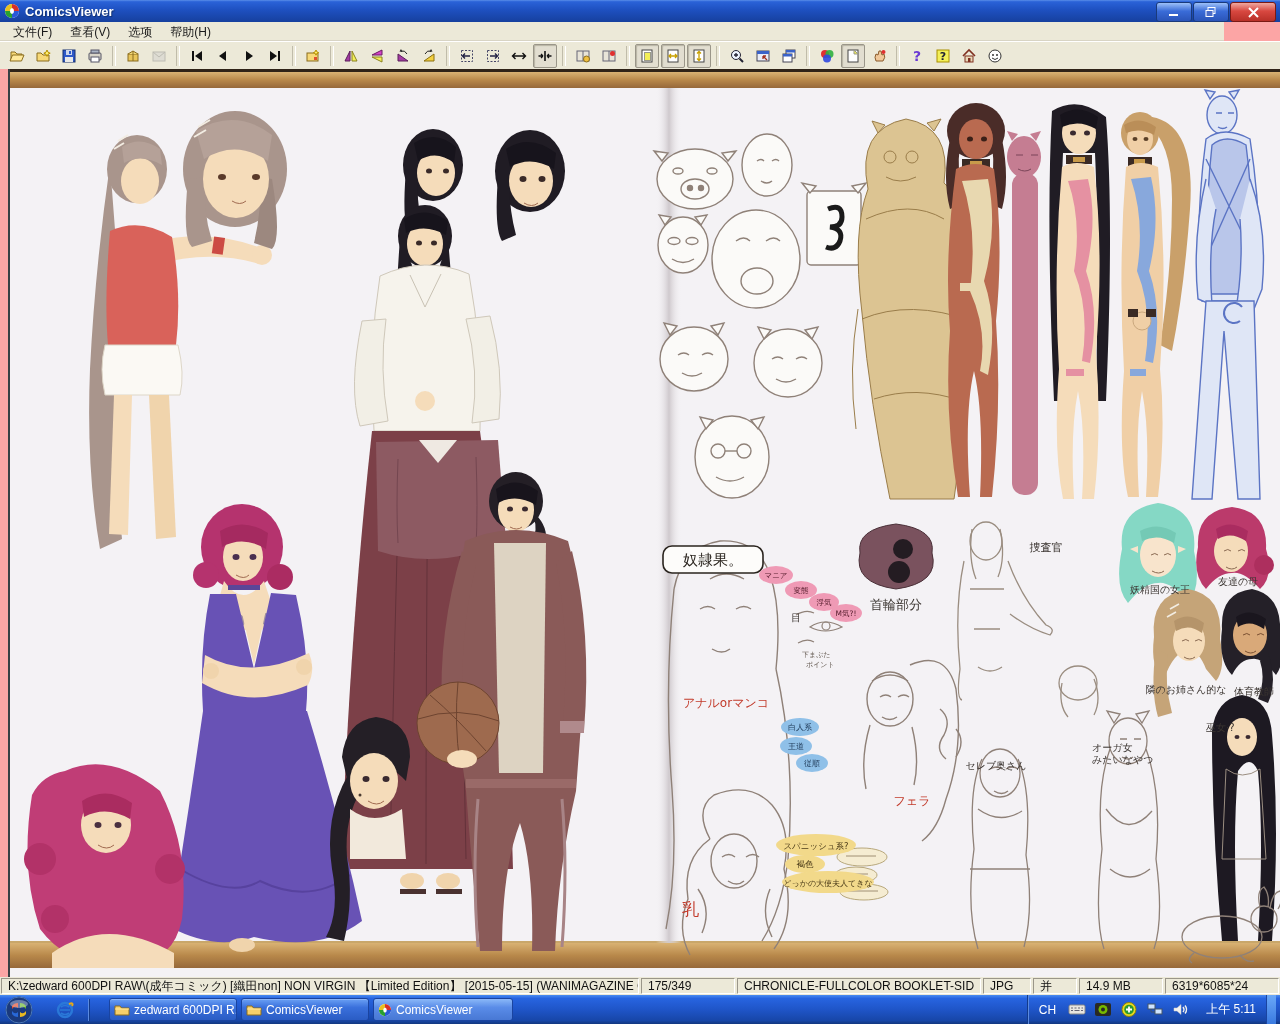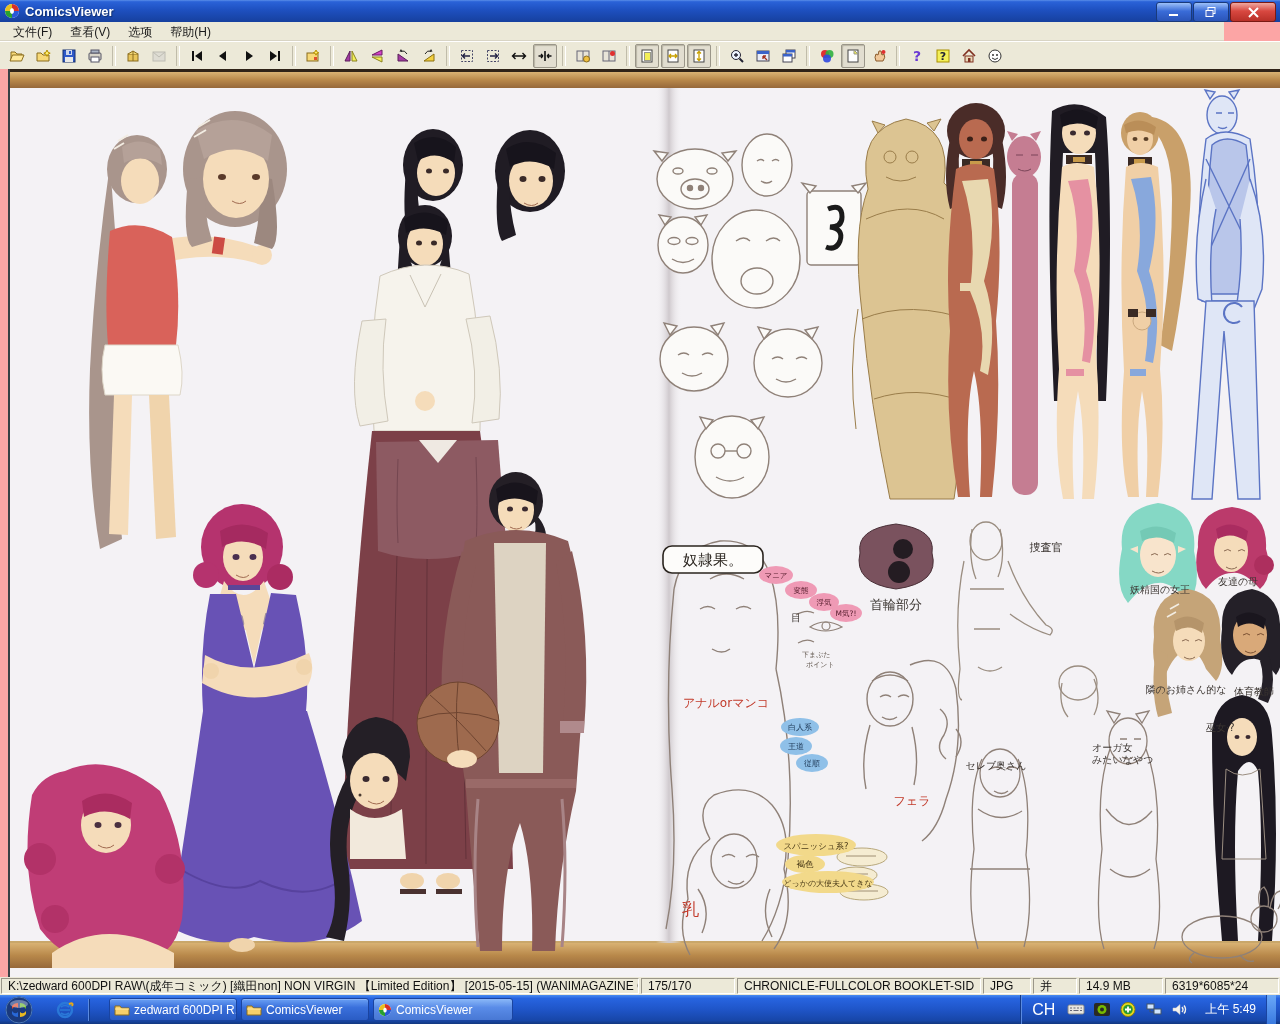--- a/index.html
+++ b/index.html
@@ -48,21 +48,21 @@
   #quicklaunch{display:flex;align-items:center;padding:0 10px 0 14px;height:29px;}
   .ql-divider{width:1px;height:22px;background:#5a8ae0;margin-right:8px;box-shadow:1px 0 0 #123a8a;}
   .taskbtn{width:128px;height:23px;margin:0 2px;border-radius:3px;display:flex;align-items:center;
     padding:0 4px;box-sizing:border-box;color:#fff;font-size:12px;white-space:nowrap;overflow:hidden;
     background:linear-gradient(#6aa0f4,#3a70dc 40%,#2a5cc4);border:1px solid #1a44a0;
     box-shadow:inset 0 1px 0 #8ab4f8;}
   .taskbtn.active{background:linear-gradient(#8ab8f8,#5a8ce8 40%,#4878d4);}
   .taskbtn .ticon{margin-right:4px;flex:0 0 auto;display:flex;}
   #tray{margin-left:auto;height:29px;display:flex;align-items:center;padding:0 4px 0 10px;
     border-left:1px solid #5a8ae0;box-shadow:-1px 0 0 #123a8a;}
-  .tray-lang{color:#fff;font-size:16px;margin-right:8px;}
+  .tray-lang{color:#fff;font-size:12px;margin-right:8px;}
   .tray-ico{margin:0 4px;display:flex;}
   #clock{color:#fff;font-size:12px;margin:0 10px 0 12px;}
   #edge-strip{width:9px;height:29px;background:linear-gradient(#6aa8f8,#3a7ae0);
     border-left:1px solid #1a44a0;}
 </style>
 </head>
 <body>
 
 <div id="screen">
 
@@ -734,21 +734,21 @@
       <text x="1150" y="524" font-size="10" fill="#3a3430" text-anchor="middle">妖精国の女王</text>
       <text x="1228" y="516" font-size="10" fill="#3a3430" text-anchor="middle">友達の母</text>
       <text x="1176" y="624" font-size="10" fill="#3a3430" text-anchor="middle">隣のお姉さん的な</text>
       <text x="1244" y="626" font-size="10" fill="#3a3430" text-anchor="middle">体育教師</text>
     </g>
   </svg>
   </div>
 
   <div id="statusbar">
     <div class="scell grow">K:\zedward 600DPI RAW\(成年コミック) [織田non] NON VIRGIN 【Limited Edition】 [2015-05-15] (WANIMAGAZINE COMICS SPECIAL).rar</div>
-    <div class="scell" style="width:80px">175/170</div>
+    <div class="scell" style="width:80px">175/349</div>
     <div class="scell" style="width:230px">CHRONICLE-FULLCOLOR BOOKLET-SID</div>
     <div class="scell" style="width:34px">JPG</div>
     <div class="scell" style="width:30px">并</div>
     <div class="scell" style="width:70px">14.9 MB</div>
     <div class="scell" style="width:100px">6319*6085*24</div>
   </div>
 
   <div id="taskbar">
     <div id="start-orb">
       <svg width="30" height="30" viewBox="0 0 30 30">
@@ -833,18 +833,18 @@
               <path d="M5 8 v3 h4" stroke="#456" fill="none"></path>
             </svg>
           </span>
           <span class="tray-ico">
             <svg width="18" height="17" viewBox="0 0 18 17">
               <path d="M2 7 h3 l4 -3.5 v10 L5 10 H2 Z" fill="#f4f2ee" stroke="#ccc" stroke-width="0.5"></path>
               <path d="M11 6 q2 2.5 0 5 M13 4.5 q3.2 4 0 8" stroke="#f4f2ee" fill="none" stroke-width="1.4"></path>
             </svg>
           </span>
         </span>
-      <span id="clock">上午 5:49</span>
+      <span id="clock">上午 5:11</span>
       <span id="edge-strip"></span>
     </div>
   </div>
 
 </div>
 
 </body></html>

